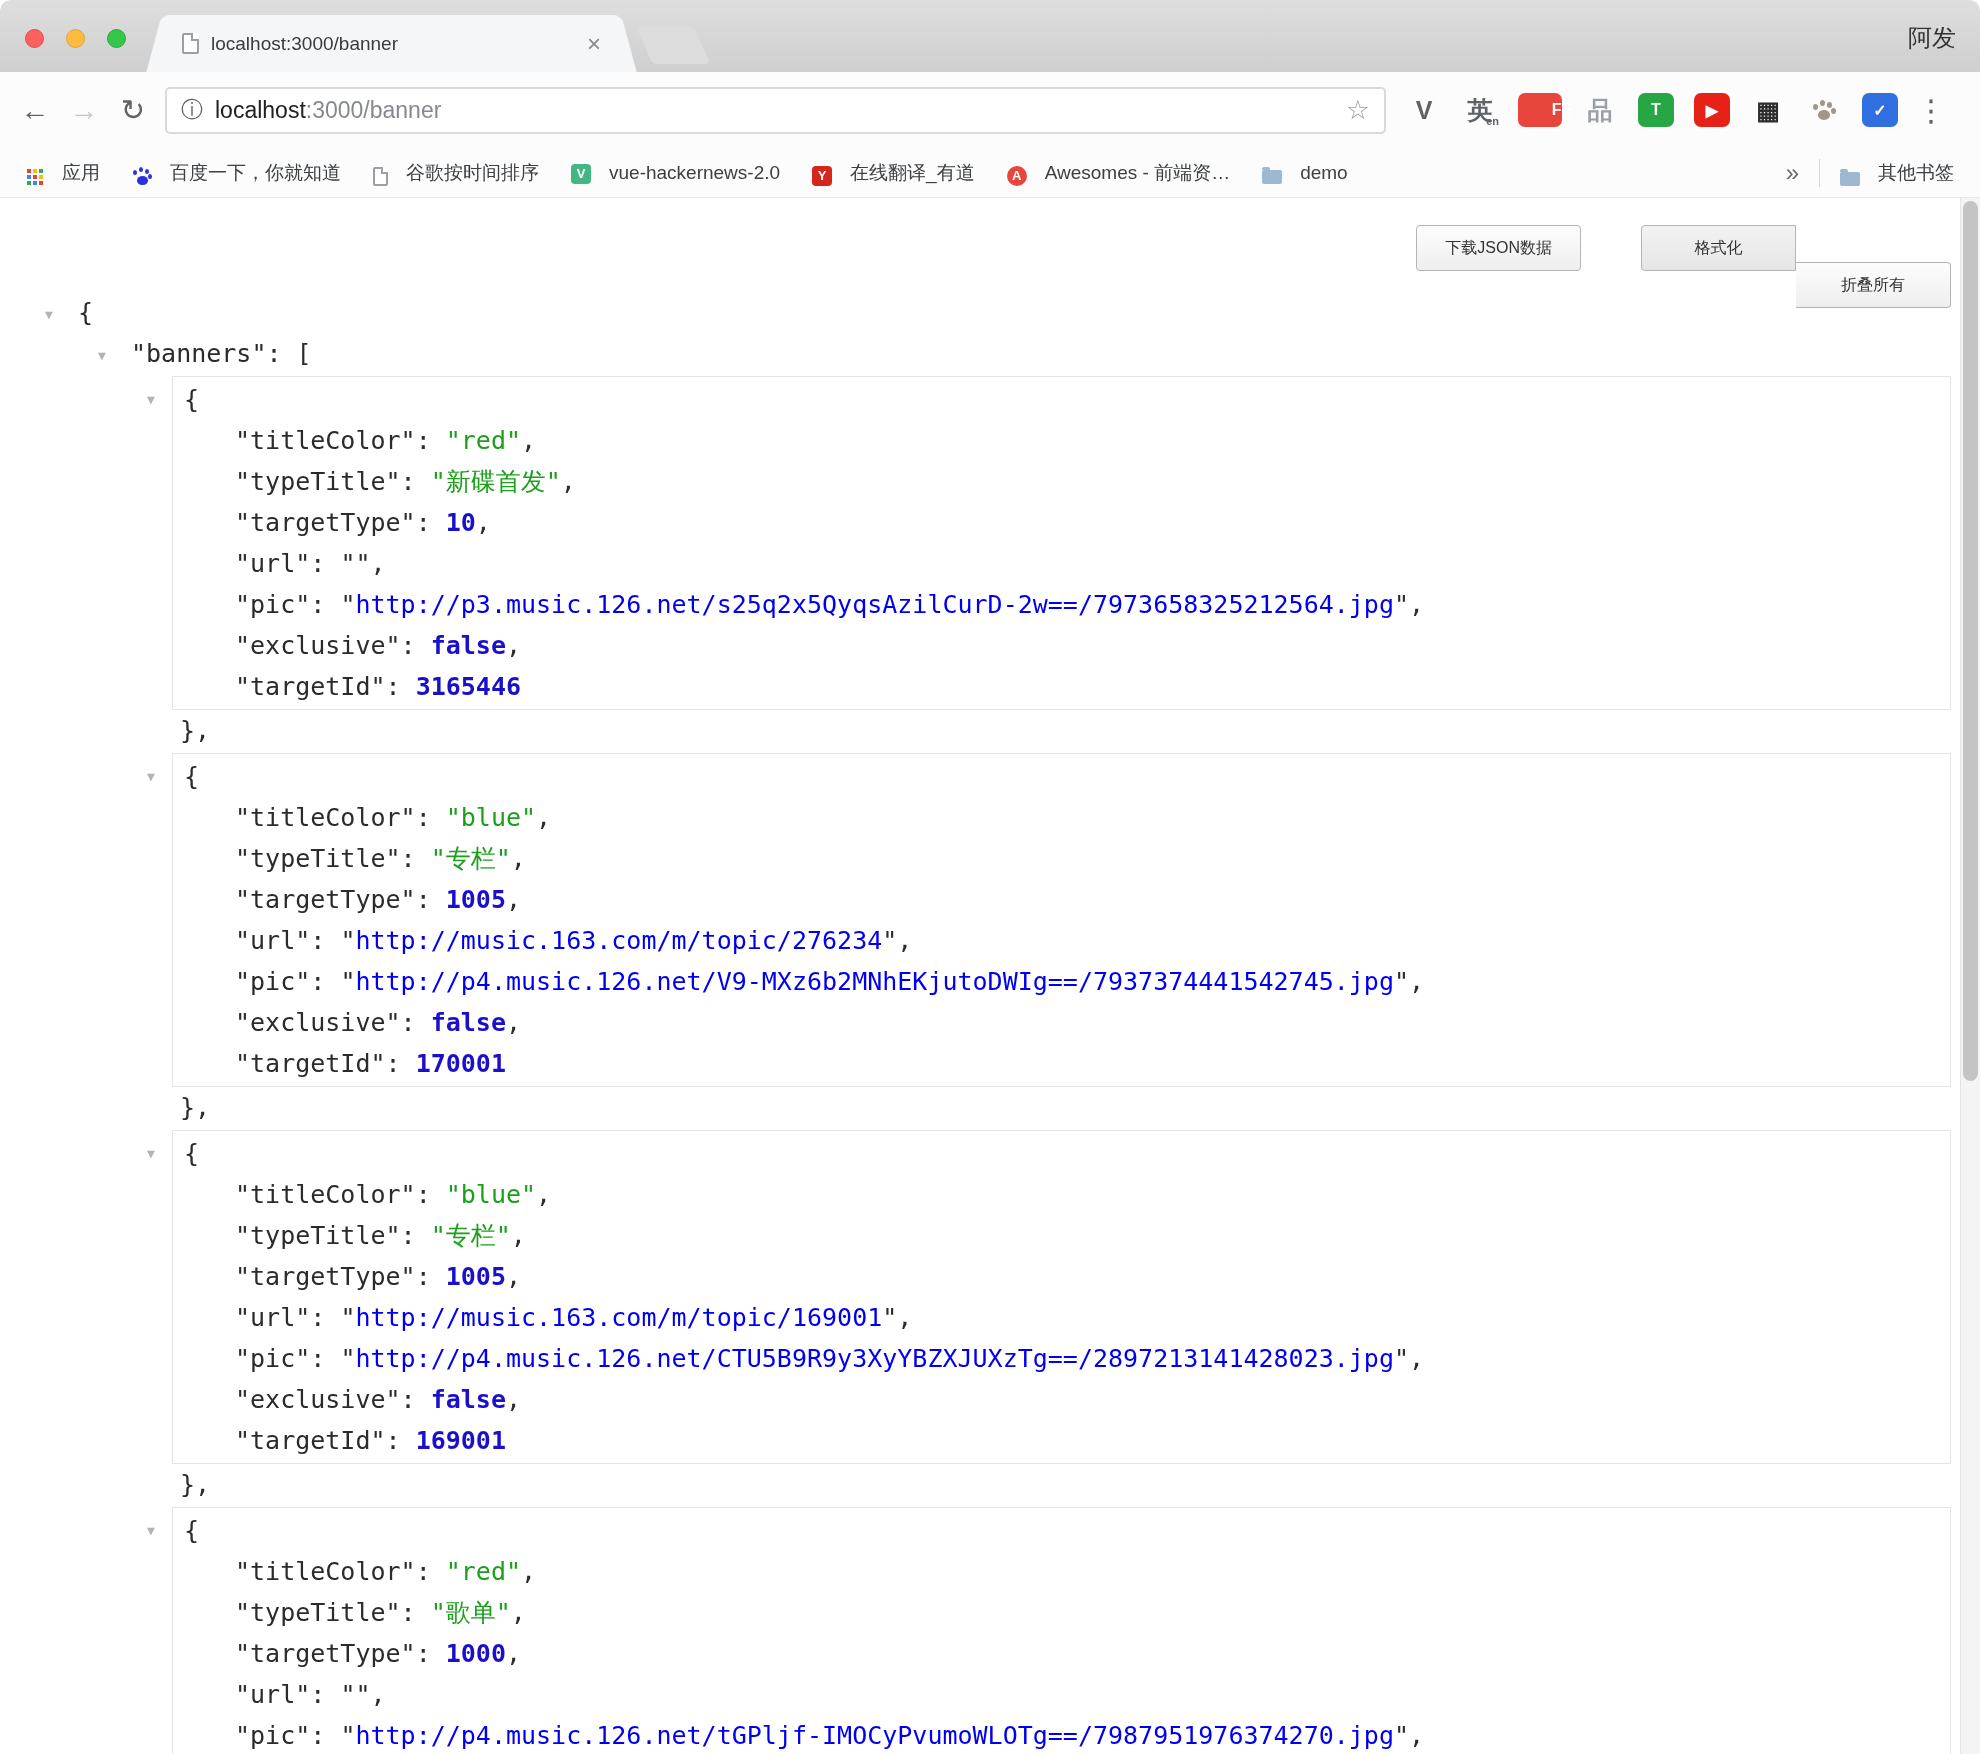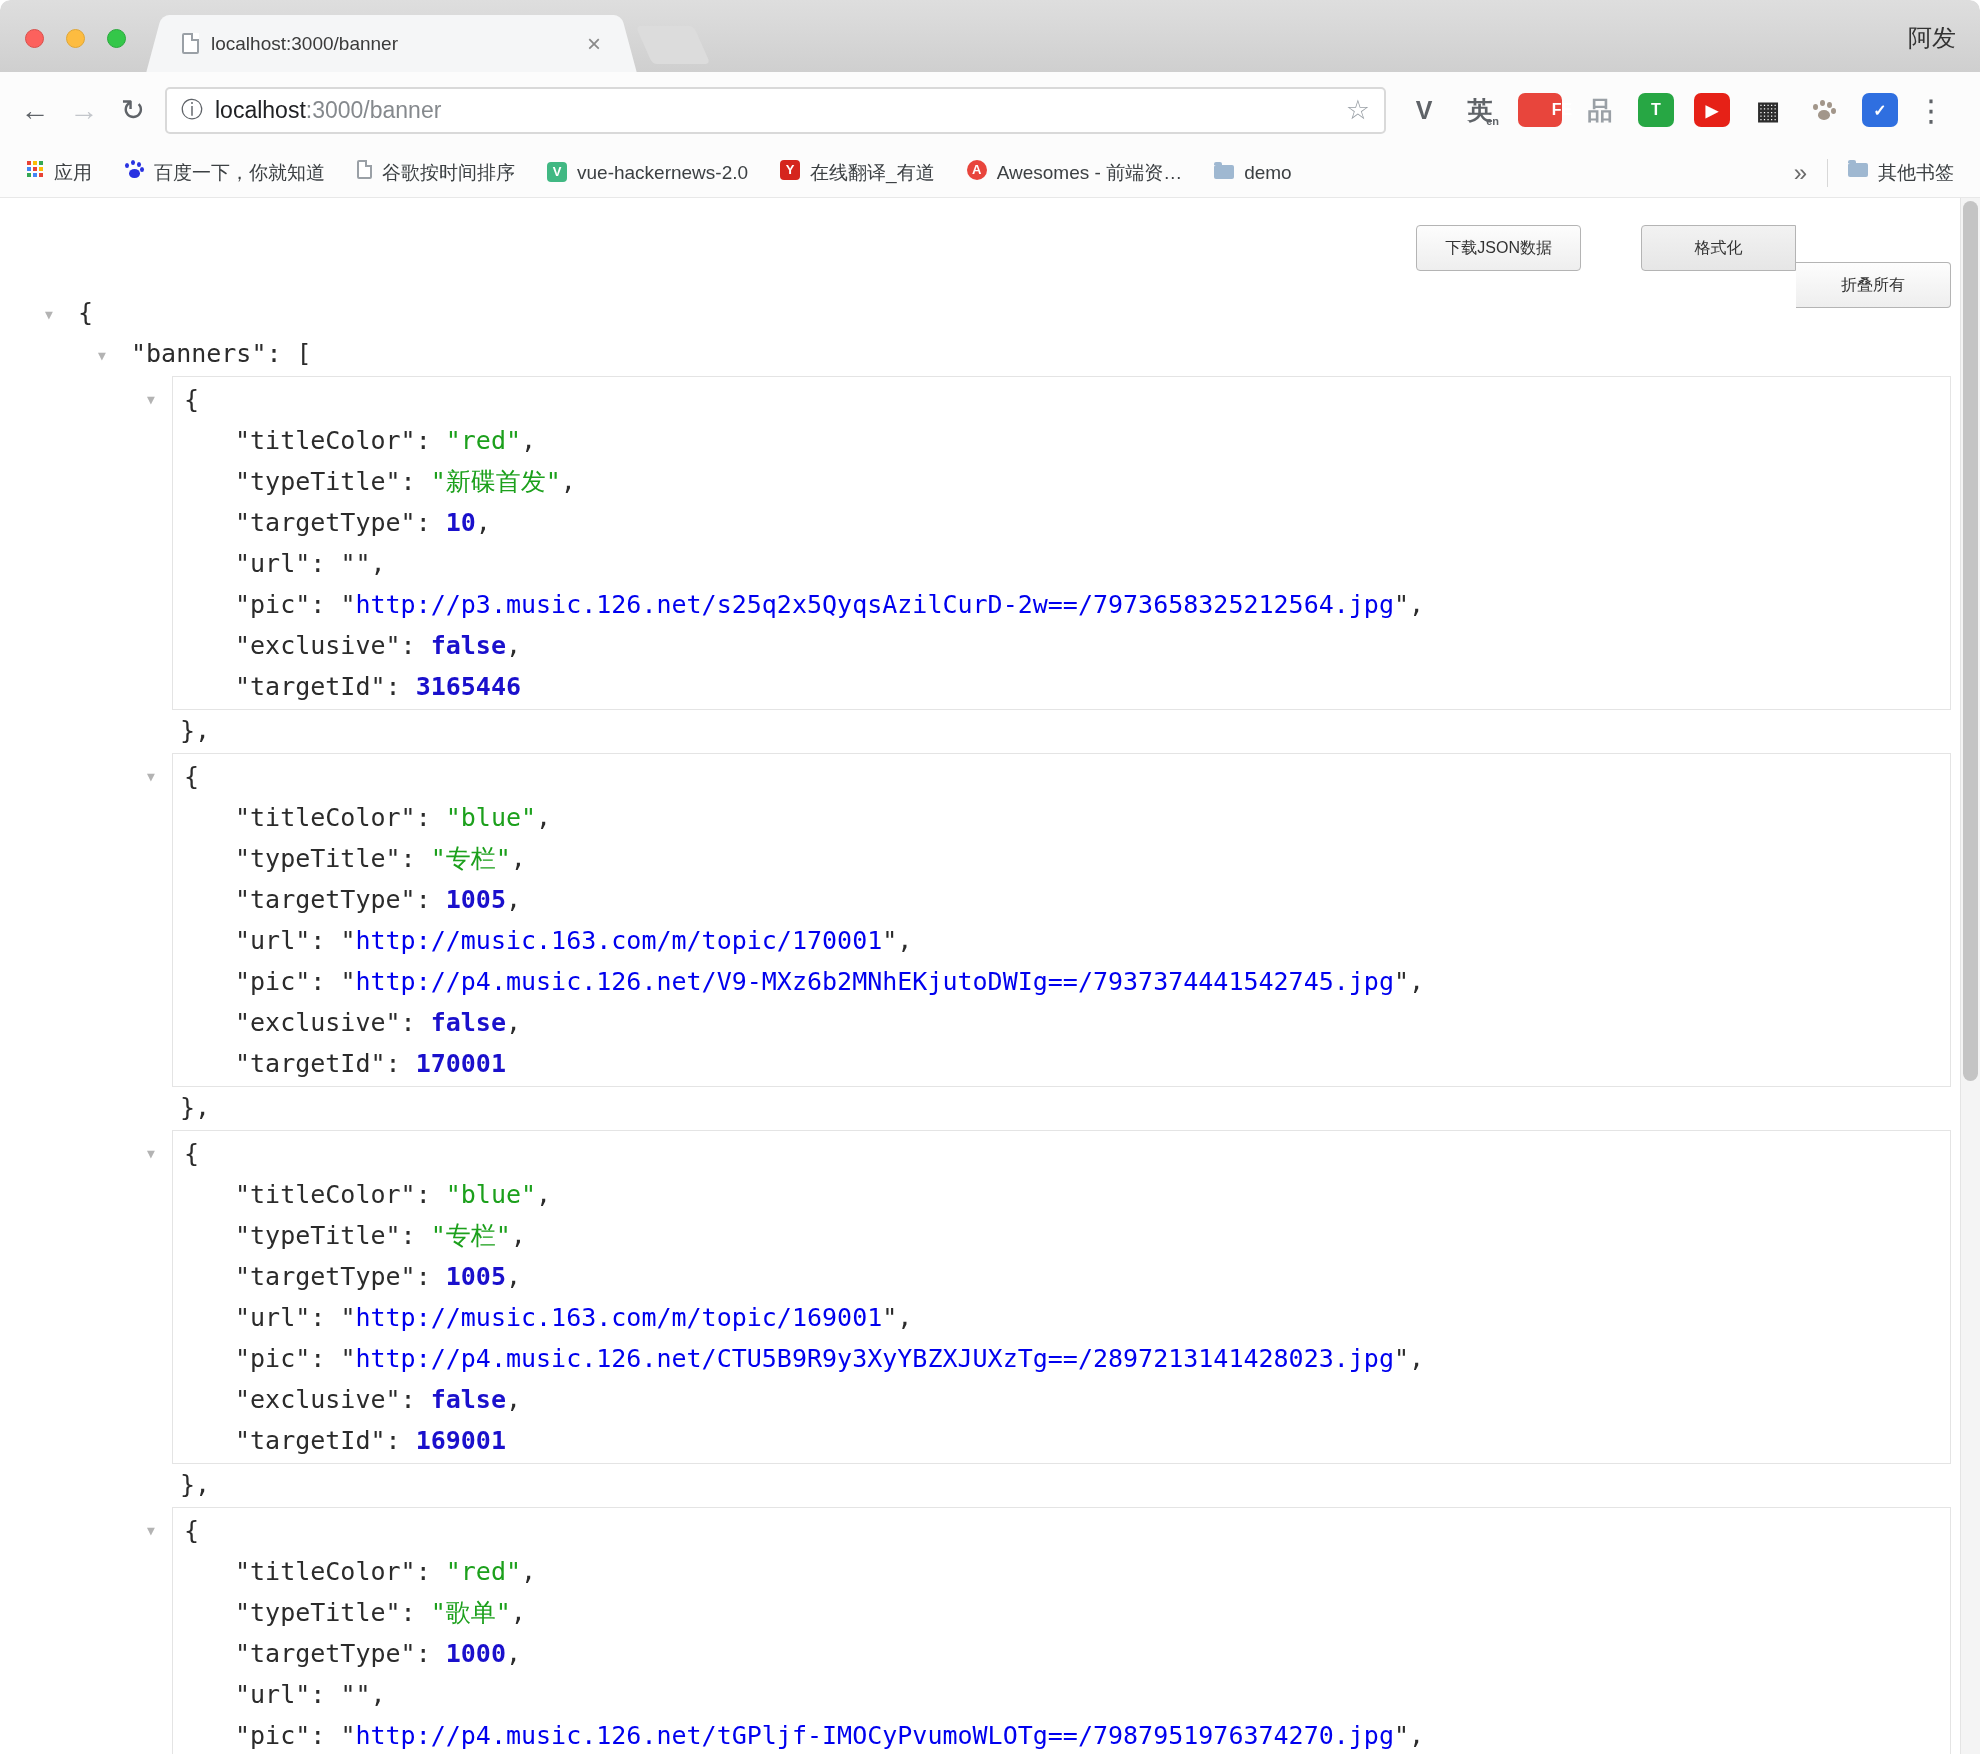--- a/index.html
+++ b/index.html
@@ -37,21 +37,21 @@
   .ext{width:36px;height:34px;display:flex;align-items:center;justify-content:center;border-radius:7px;font-weight:bold;font-size:16px;position:relative;}
   .ext.plain{font-size:25px;}
   .ext .ext-sub{position:absolute;right:-1px;bottom:0;font-size:11px;font-weight:bold;}
   .menu-dots{margin-left:18px;font-size:30px;color:#5f6368;}
   .paw-shape{position:relative;width:24px;height:22px;display:block;}
   .paw-shape::before{content:"";position:absolute;left:6px;top:11px;width:12px;height:10px;border-radius:50% 50% 48% 48%;background:#a2968a;}
   .paw-shape::after{content:"";position:absolute;left:1px;top:5px;width:5px;height:6px;border-radius:50%;background:#a2968a;box-shadow:7px -4px 0 #a2968a,14px -2px 0 #a2968a,18px 4px 0 #a2968a;}
 
   
   .bookmarks{height:50px;background:#fcfcfc;border-bottom:1px solid #e8e8e8;display:flex;align-items:center;padding:0 26px;}
-  .bm-item{display:flex;align-items:flex-start;gap:10px;margin-right:32px;font-size:19px;color:#3c4043;white-space:nowrap;}
+  .bm-item{display:flex;align-items:flex-end;gap:18px;margin-right:32px;font-size:19px;color:#3c4043;white-space:nowrap;}
   .bm-ico{flex:0 0 auto;display:flex;align-items:center;justify-content:center;}
   .bm-ico.badge{width:20px;height:20px;border-radius:4px;font-size:13px;font-weight:bold;}
   .bm-ico.circle{width:20px;height:20px;border-radius:50%;font-size:13px;font-weight:bold;}
   .bm-ico.apps{position:relative;width:18px;height:18px;}
   .bm-ico.apps::before{content:"";position:absolute;left:1px;top:1px;width:4px;height:4px;background:#e94235;
     box-shadow:6px 0 0 #fbbc05,12px 0 0 #34a853,0 6px 0 #4285f4,6px 6px 0 #e94235,12px 6px 0 #fbbc05,0 12px 0 #34a853,6px 12px 0 #4285f4,12px 12px 0 #e94235;}
   .bm-ico.bpaw{position:relative;width:20px;height:19px;}
   .bm-ico.bpaw::before{content:"";position:absolute;left:5px;top:9px;width:11px;height:9px;border-radius:50% 50% 46% 46%;background:#2932e1;}
   .bm-ico.bpaw::after{content:"";position:absolute;left:1px;top:3px;width:4px;height:5px;border-radius:50%;background:#2932e1;box-shadow:6px -3px 0 #2932e1,12px -1px 0 #2932e1,15px 4px 0 #2932e1;}
   .bm-ico.page{width:15px;height:19px;border:2px solid #9aa0a6;border-radius:2px;background:#fff;position:relative;}
@@ -219,21 +219,21 @@
               <div class="jline obj-row"><span class="j-key">"targetId"</span><span class="j-colon">: </span><span class="j-num">3165446</span></div>
             </div>
             <div class="jline obj-close">},</div>
           </div>
           <div class="obj-wrap">
             <div class="obj-box">
               <div class="jline obj-open"><span class="obj-tri">▼</span><span>{</span></div>
               <div class="jline obj-row"><span class="j-key">"titleColor"</span><span class="j-colon">: </span><span class="j-str">"blue"</span><span class="j-comma">,</span></div>
               <div class="jline obj-row"><span class="j-key">"typeTitle"</span><span class="j-colon">: </span><span class="j-str">"专栏"</span><span class="j-comma">,</span></div>
               <div class="jline obj-row"><span class="j-key">"targetType"</span><span class="j-colon">: </span><span class="j-num">1005</span><span class="j-comma">,</span></div>
-              <div class="jline obj-row"><span class="j-key">"url"</span><span class="j-colon">: </span><span class="j-q">"</span><a class="j-link">http://music.163.com/m/topic/170001</a><span class="j-q">"</span><span class="j-comma">,</span></div>
+              <div class="jline obj-row"><span class="j-key">"url"</span><span class="j-colon">: </span><span class="j-q">"</span><a class="j-link">http://music.163.com/m/topic/276234</a><span class="j-q">"</span><span class="j-comma">,</span></div>
               <div class="jline obj-row"><span class="j-key">"pic"</span><span class="j-colon">: </span><span class="j-q">"</span><a class="j-link">http://p4.music.126.net/V9-MXz6b2MNhEKjutoDWIg==/7937374441542745.jpg</a><span class="j-q">"</span><span class="j-comma">,</span></div>
               <div class="jline obj-row"><span class="j-key">"exclusive"</span><span class="j-colon">: </span><span class="j-bool">false</span><span class="j-comma">,</span></div>
               <div class="jline obj-row"><span class="j-key">"targetId"</span><span class="j-colon">: </span><span class="j-num">170001</span></div>
             </div>
             <div class="jline obj-close">},</div>
           </div>
           <div class="obj-wrap">
             <div class="obj-box">
               <div class="jline obj-open"><span class="obj-tri">▼</span><span>{</span></div>
               <div class="jline obj-row"><span class="j-key">"titleColor"</span><span class="j-colon">: </span><span class="j-str">"blue"</span><span class="j-comma">,</span></div>

